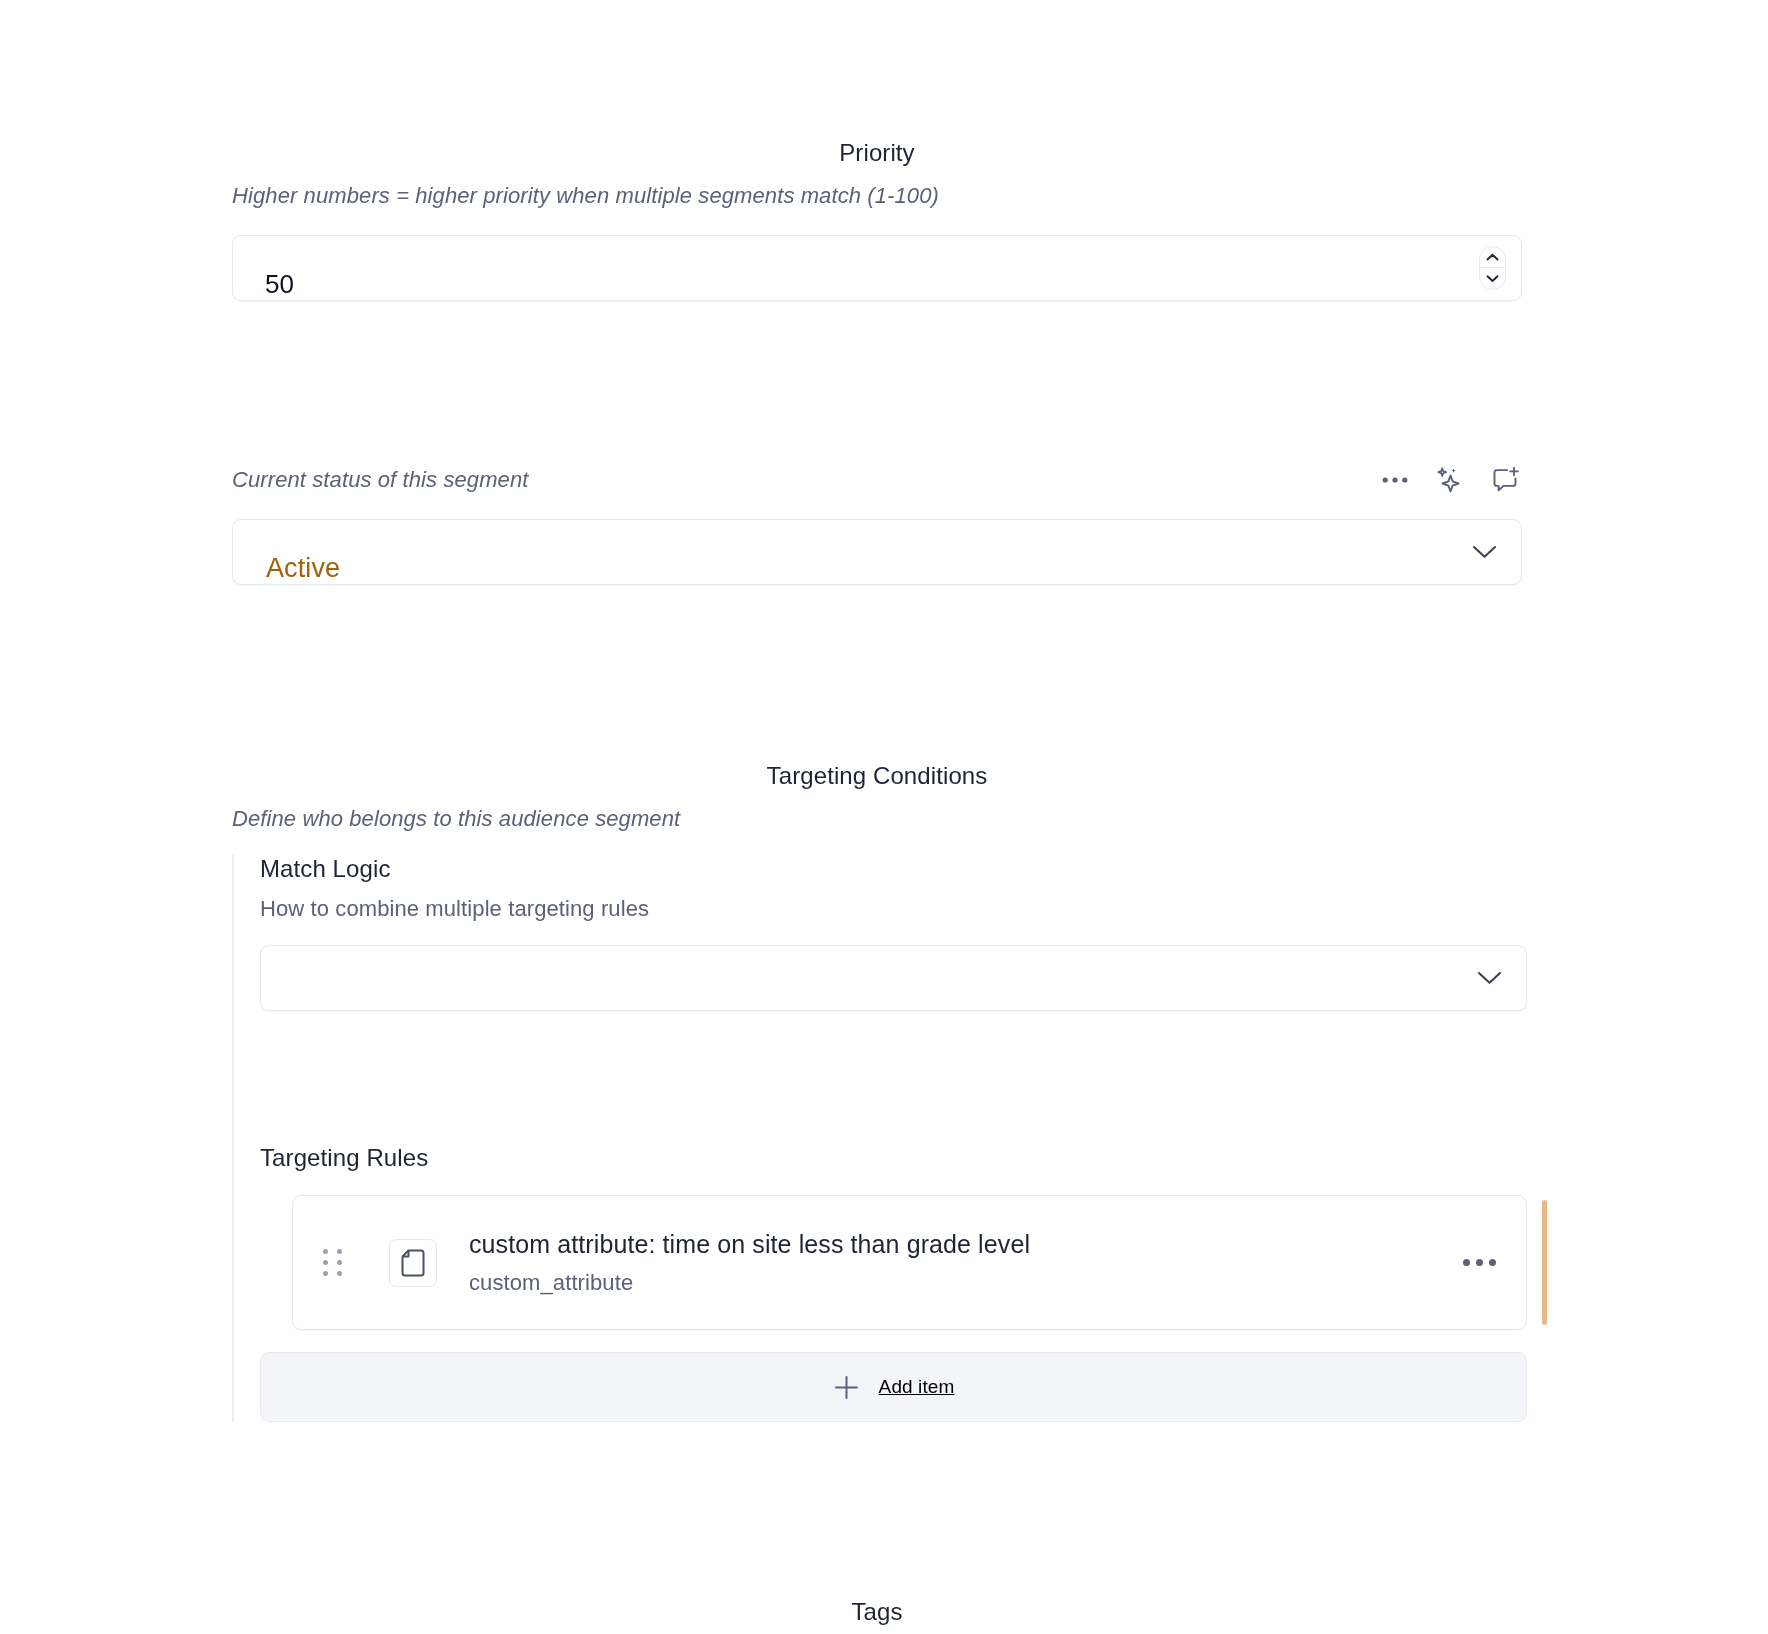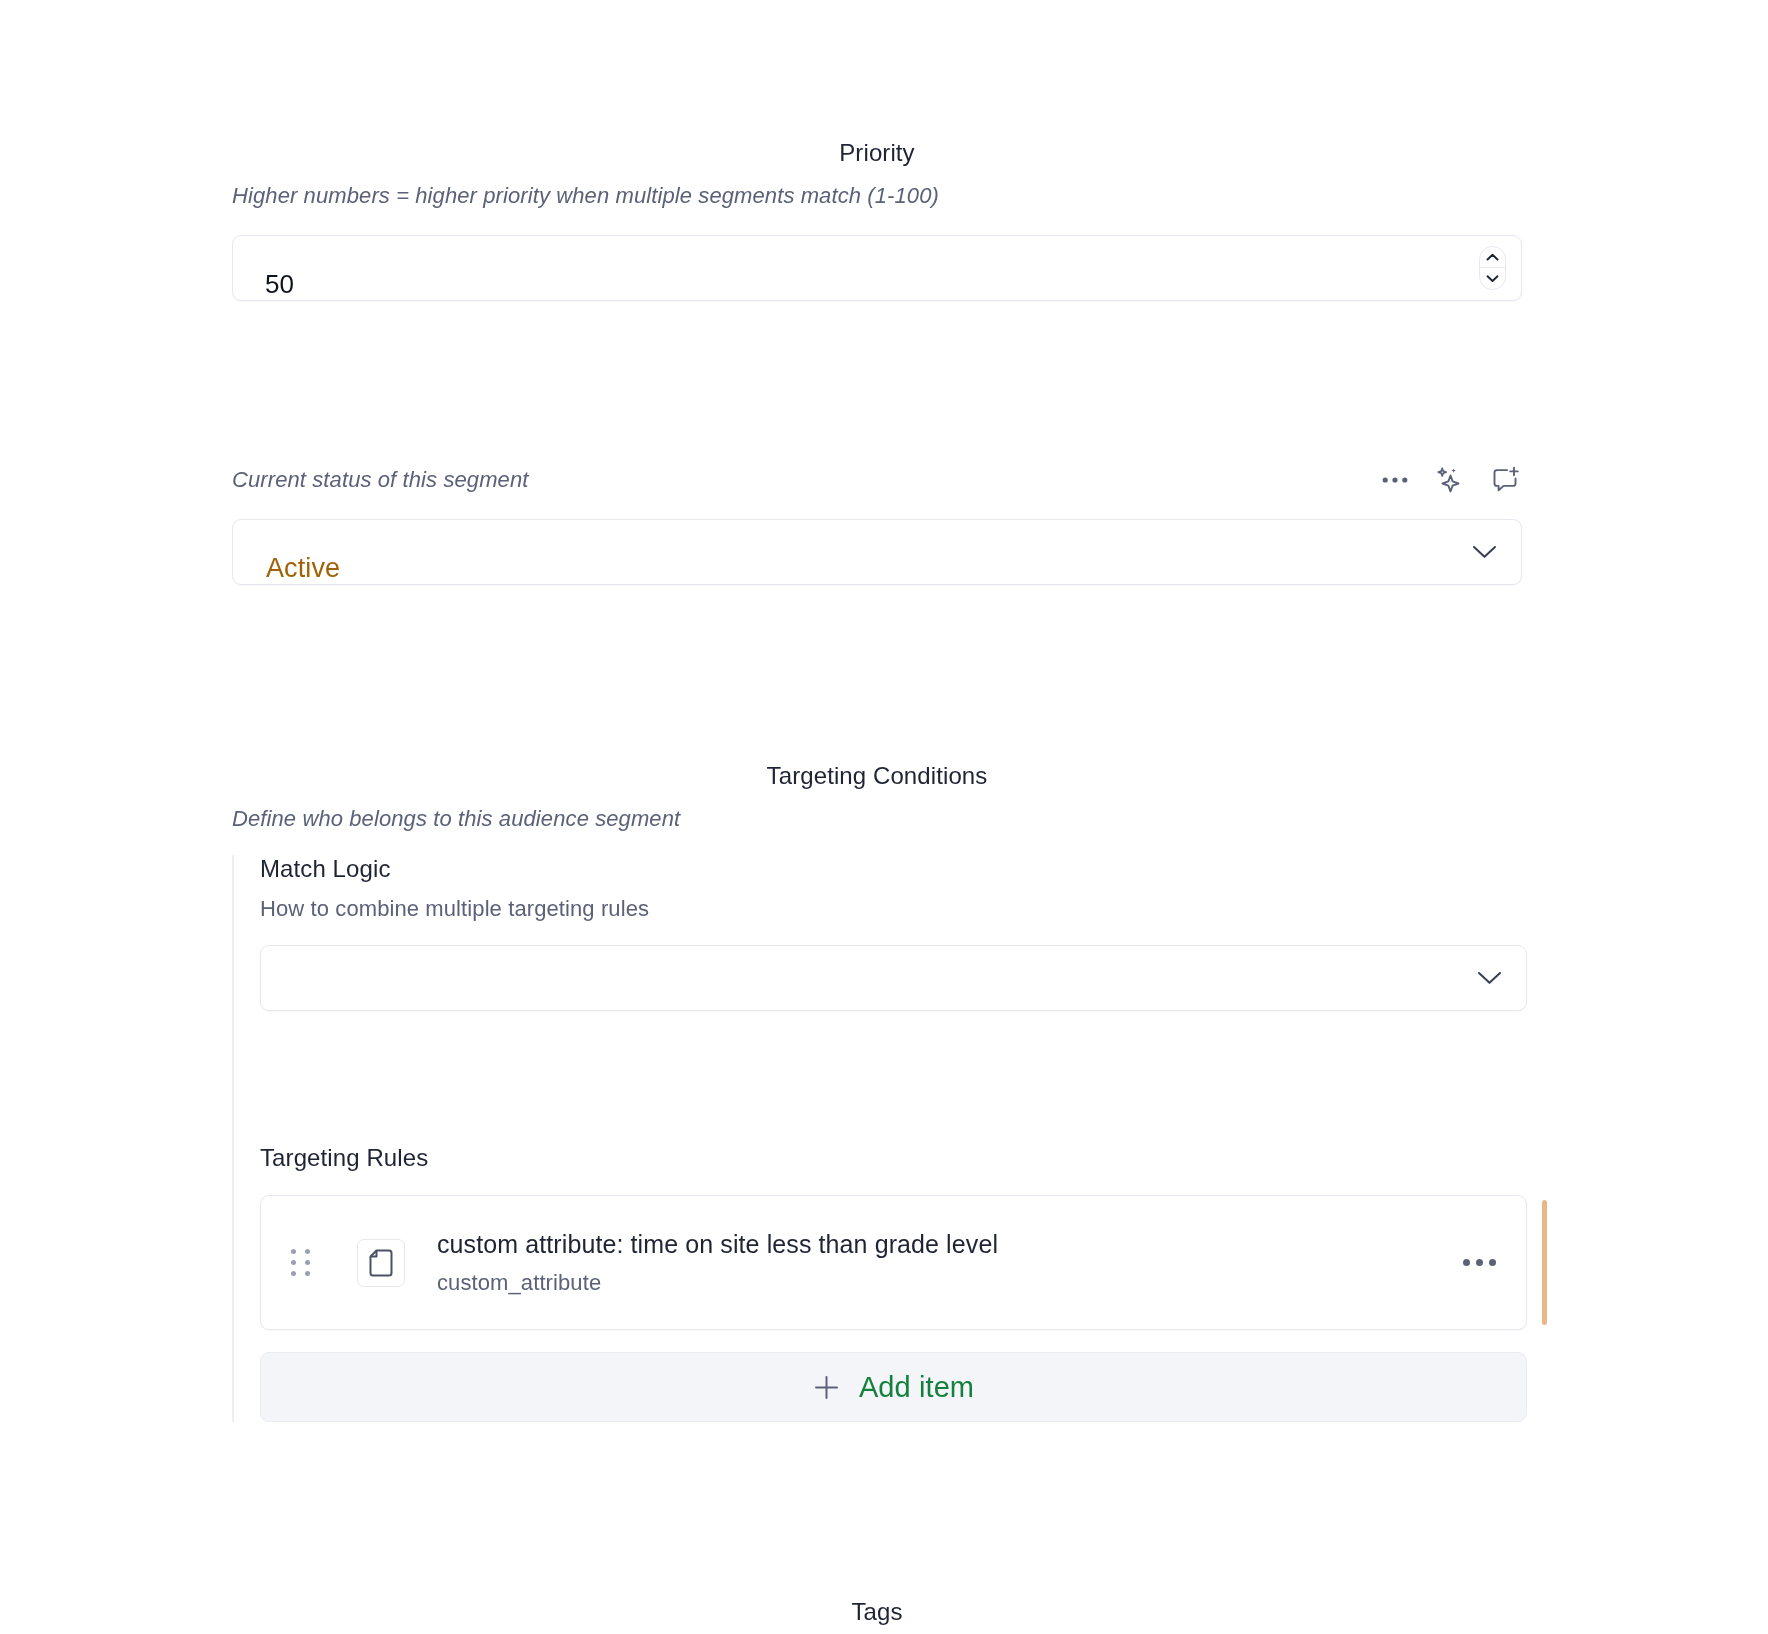--- a/index.html
+++ b/index.html
@@ -174,20 +174,21 @@
 
   .rule-card {
     border: 1px solid #e6e8ef;
     border-radius: 9px;
     background: #ffffff;
     height: 135px;
     display: flex;
     align-items: center;
     padding: 0 26px 0 30px;
     box-shadow: 0 1px 1.5px rgba(16,22,40,0.035);
+    margin-left: 32px;
   }
 
   .drag-handle {
     width: 20px;
     display: grid;
     grid-template-columns: 6px 6px;
     grid-template-rows: 6px 6px 6px;
     gap: 5px 8px;
     cursor: grab;
     flex: 0 0 auto;
@@ -256,23 +257,24 @@
     background: #f4f5f8;
     border: 1px solid #e9ebf1;
     border-radius: 9px;
     display: flex;
     align-items: center;
     justify-content: center;
     gap: 19px;
     cursor: pointer;
   }
   .add-item-label {
-    font-size: 29px;
-    color: #15803d;
-    letter-spacing: 0.1px;
+    font-size: 19px;
+    color: #000000;
+    letter-spacing: 0.1px;
+    text-decoration: underline;
   }
 
   .plus-icon { line-height: 0; color: #5b6178; }
 
   
   #priority-block { top: 137px; }
   #status-block   { top: 452px; }
   #targeting-block{ top: 760px; }
   #tags-block     { top: 1596px; }
 </style>

